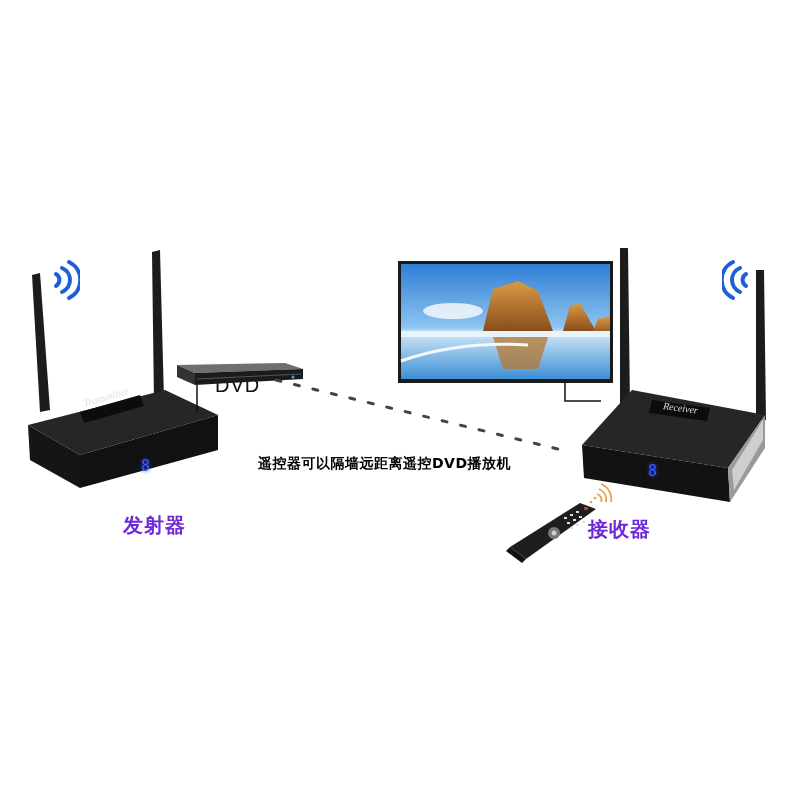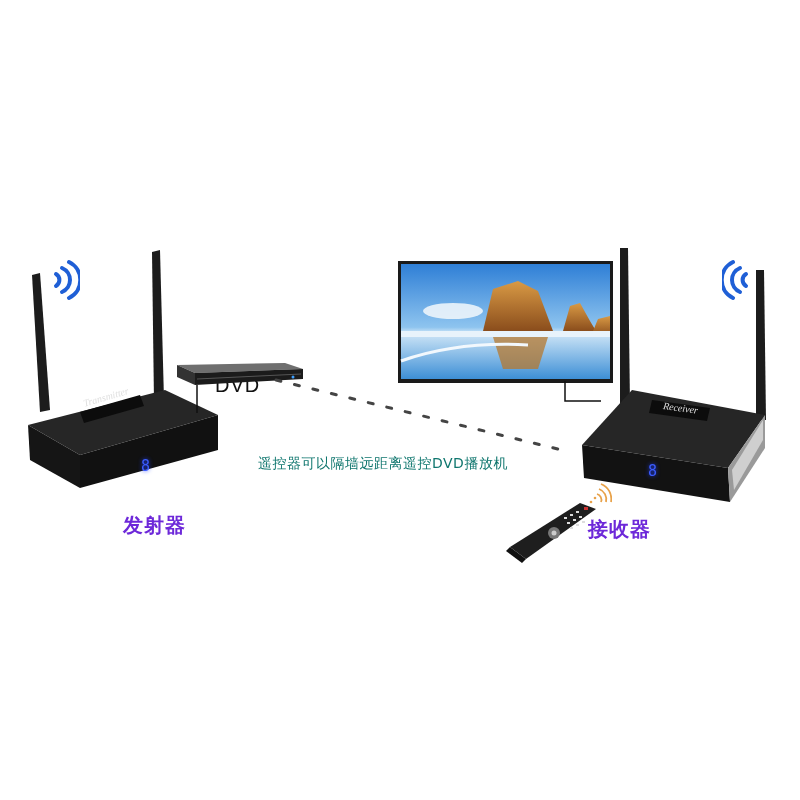--- a/index.html
+++ b/index.html
@@ -1,19 +1,19 @@
 <!DOCTYPE html>
 <html><head>
 <meta charset="utf-8">
 <style>
   html,body{margin:0;padding:0;background:#ffffff;}
   body{width:800px;height:800px;position:relative;overflow:hidden;font-family:"DejaVu Sans",sans-serif;}
   .abs{position:absolute;}
   .label-cn{color:#6d28d9;font-size:20px;font-weight:bold;letter-spacing:1px;}
-  .caption{color:#0f766e;font-size:14px;font-weight:normal;letter-spacing:0.5px;}
+  .caption{color:#000000;font-size:14px;font-weight:bold;letter-spacing:0.5px;}
   .dvd-label{color:#111;font-size:20px;font-family:"Liberation Sans",sans-serif;letter-spacing:1px;}
   .screen-txt{color:#e0e0e0;font-family:"Liberation Serif",serif;font-size:10px;font-style:italic;}
   .digit{color:#3b5cff;font-family:"DejaVu Sans Mono",monospace;font-size:15px;text-shadow:0 0 4px #2040ff;}
 </style>
 </head>
 <body>
 
 <div class="abs" style="left:0;top:240px;width:240px;height:260px;">
   <svg width="240" height="260" viewBox="0 0 240 260">
 

